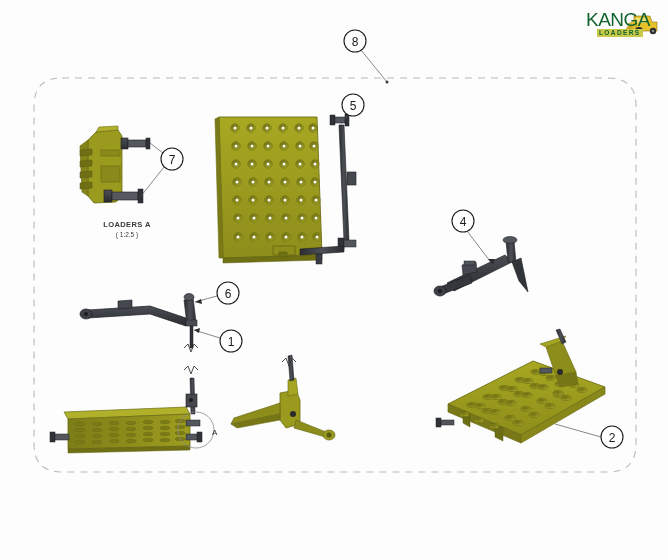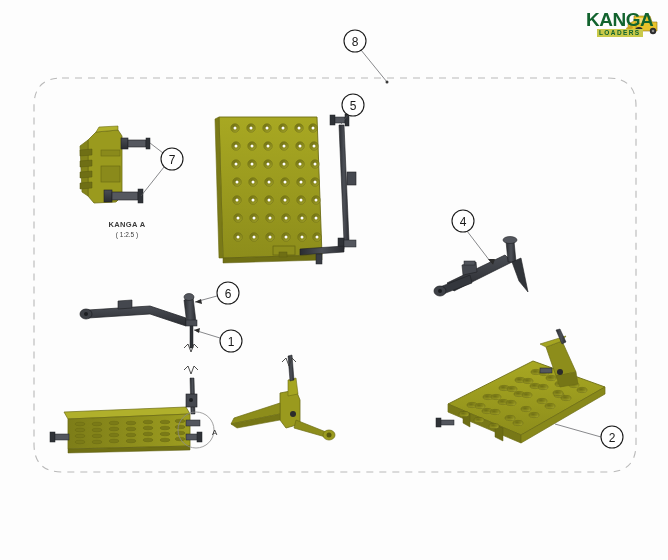--- a/index.html
+++ b/index.html
@@ -25,21 +25,21 @@
   }
   .logo-wrap {
     position: absolute;
     left: 586px; top: 10px;
     width: 76px; height: 32px;
   }
   .logo-text {
     position: absolute;
     left: 0; top: 0;
     font-family: "Liberation Sans", sans-serif;
-    font-weight: bold;
+    font-weight: normal;
     font-size: 19px;
     letter-spacing: -0.5px;
     color: #12632e;
     line-height: 19px;
   }
   .logo-sub {
     position: absolute;
     left: 11px; top: 19px;
     font-family: "Liberation Sans", sans-serif;
     font-weight: bold;
@@ -541,17 +541,17 @@
       <path d="M 626 28 L 632 25 L 633 28 L 627 31 Z" fill="#c9a520"></path>
     </g>
 
   </svg>
 
   <div class="logo-wrap">
     <div class="logo-text">KANGA</div>
     <div class="logo-sub">LOADERS</div>
   </div>
 
-  <div class="detail-label">KANGA A</div>
+  <div class="detail-label">LOADERS A</div>
   <div class="detail-scale">( 1:2.5 )</div>
   <div class="detail-mark-a">A</div>
 
 </div>
 
 </body></html>

